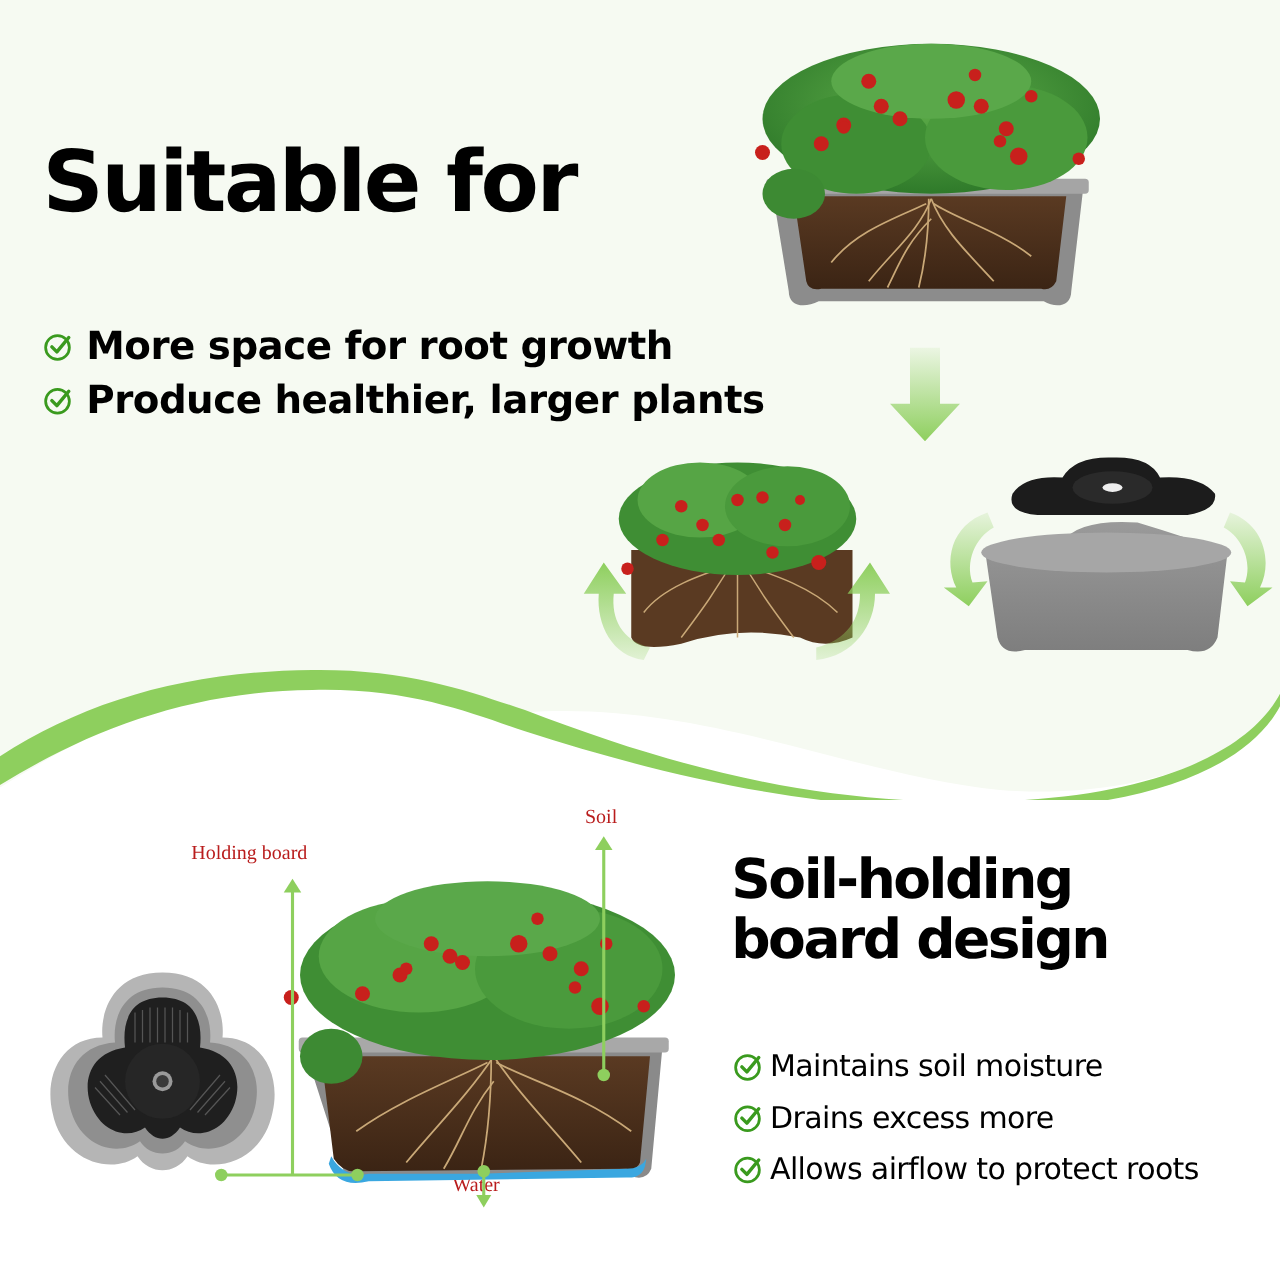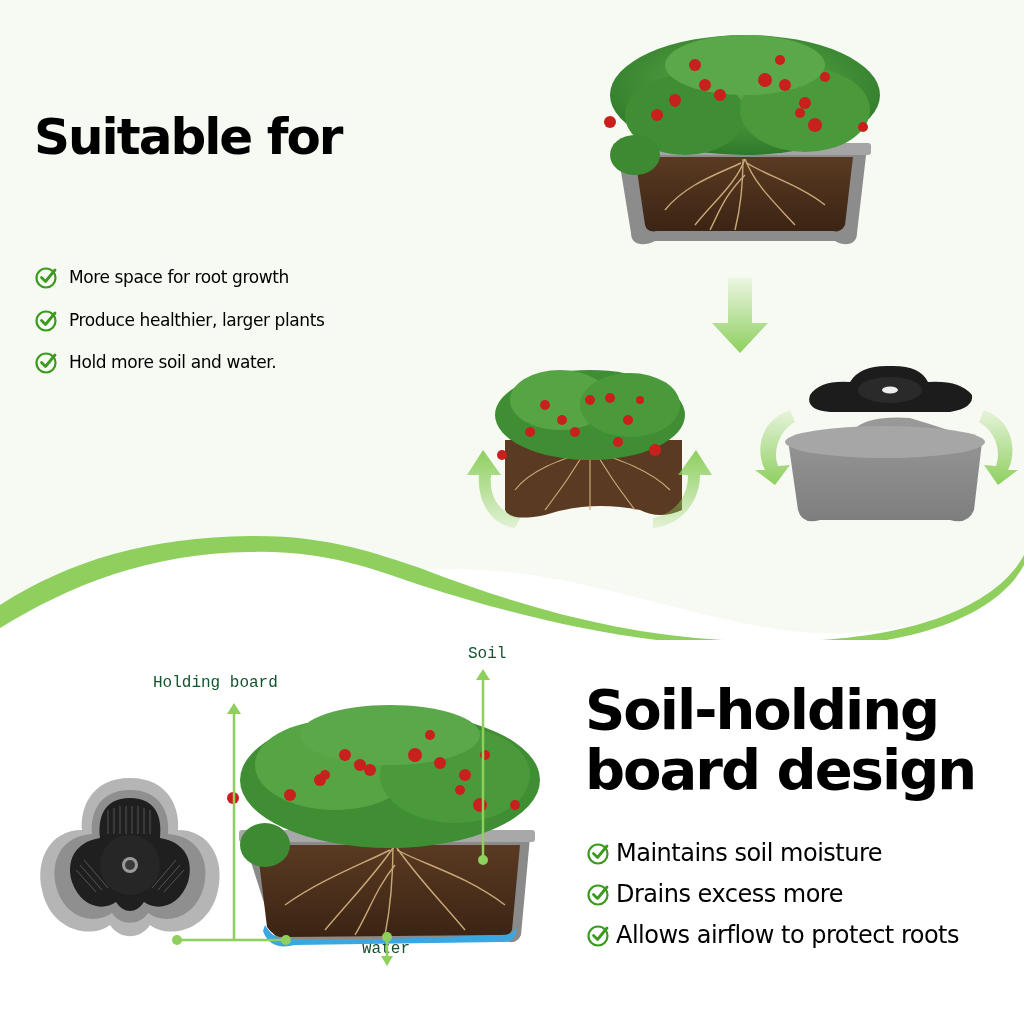--- a/index.html
+++ b/index.html
@@ -1,30 +1,30 @@
 <!DOCTYPE html>
 <html><head>
 <meta charset="utf-8">
 <style>
   html, body { margin:0; padding:0; }
   body { width:1024px; height:1024px; position:relative; overflow:hidden; background:#ffffff; font-family:"DejaVu Sans", sans-serif; }
   .top-bg { position:absolute; left:0; top:0; width:1024px; height:640px; }
   .abs { position:absolute; }
   .headline { position:absolute; font-family:"DejaVu Sans", sans-serif; font-weight:bold; color:#000; letter-spacing:-2px; line-height:1.08; margin:0; }
-  .h1 { left:34px; top:110px; font-size:50px; }
-  .h2 { left:585px; top:680px; font-size:56px; }
+  .h1 { left:34px; top:110px; font-size:68px; }
+  .h2 { left:585px; top:680px; font-size:44px; }
   .bullets { position:absolute; margin:0; padding:0; list-style:none; }
   .bullets li { display:flex; align-items:center; color:#000; font-family:"DejaVu Sans", sans-serif; }
   .b1 { left:34px; top:256px; }
-  .b1 li { font-size:17px; height:42.5px; letter-spacing:-0.4px; }
+  .b1 li { font-size:31px; height:42.5px; letter-spacing:-0.4px;font-weight:bold; }
   .b2 { left:586px; top:832px; }
   .b2 li { font-size:24px; height:41px; letter-spacing:-0.5px; }
   .check { width:26px; height:26px; margin-right:9px; flex:0 0 auto; }
   .b2 .check { margin-right:4px; }
-  .label { position:absolute; font-size:16px; color:#14532d; font-family:Liberation Mono, monospace; }
+  .label { position:absolute; font-size:16px; color:#b91c1c; font-family:Liberation Serif, serif; }
   svg { display:block; }
 </style>
 </head>
 <body>
 
 <svg class="top-bg" viewBox="0 0 1024 640" width="1024" height="640">
   <path d="M0,0 H1024 V555 C1000,610 900,640 800,632 C680,620 560,560 420,570 C380,552 300,533 250,537 C160,545 80,580 0,630 Z" fill="#f6faf2"></path>
   <path d="M0,605 C70,560 150,537 250,536 C330,535 380,555 420,568 C560,622 680,648 820,640 C930,633 1000,600 1024,555 L1024,565 C1000,610 930,642 820,647 C680,652 560,630 420,585 C380,572 330,550 250,552 C150,553 70,585 0,628 Z" fill="#8ecf5e"></path>
 </svg>
 
@@ -39,27 +39,20 @@
         <path d="M7.5,13.5 L11.5,17.5 L21,6" fill="none" stroke="#3a9a1e" stroke-width="2.8" stroke-linecap="round" stroke-linejoin="round"></path>
       </svg>
     <span>More space for root growth</span>
   </li>
   <li>
     <svg class="check" viewBox="0 0 26 26">
         <circle cx="12" cy="14" r="9.5" fill="none" stroke="#3a9a1e" stroke-width="2.2"></circle>
         <path d="M7.5,13.5 L11.5,17.5 L21,6" fill="none" stroke="#3a9a1e" stroke-width="2.8" stroke-linecap="round" stroke-linejoin="round"></path>
       </svg>
     <span>Produce healthier, larger plants</span>
-  </li>
-  <li>
-    <svg class="check" viewBox="0 0 26 26">
-        <circle cx="12" cy="14" r="9.5" fill="none" stroke="#3a9a1e" stroke-width="2.2"></circle>
-        <path d="M7.5,13.5 L11.5,17.5 L21,6" fill="none" stroke="#3a9a1e" stroke-width="2.8" stroke-linecap="round" stroke-linejoin="round"></path>
-      </svg>
-    <span>Hold more soil and water.</span>
   </li>
 </ul>
 
 <svg class="abs" style="left:595px;top:25px" width="300" height="230" viewBox="0 0 300 230">
   <defs>
     <radialGradient id="leafG" cx="50%" cy="40%" r="60%">
         <stop offset="0" stop-color="#5fae4a"></stop>
         <stop offset="1" stop-color="#2f7a2a"></stop>
       </radialGradient>
     <linearGradient id="soilG" x1="0" y1="0" x2="0" y2="1">

